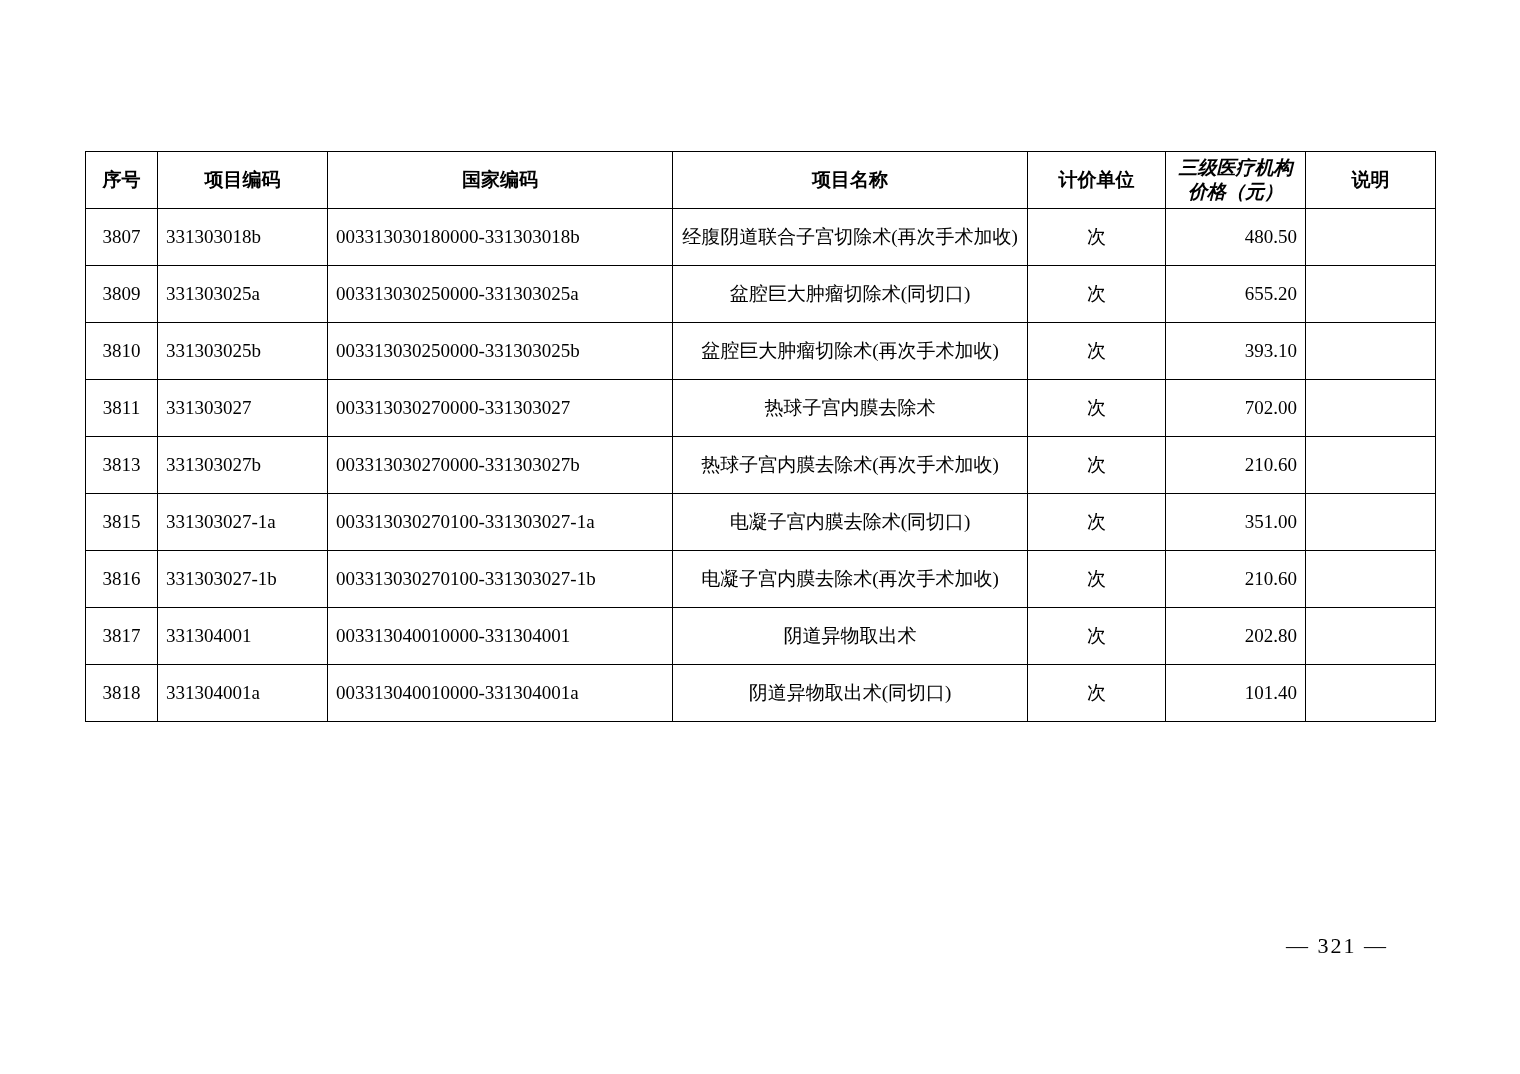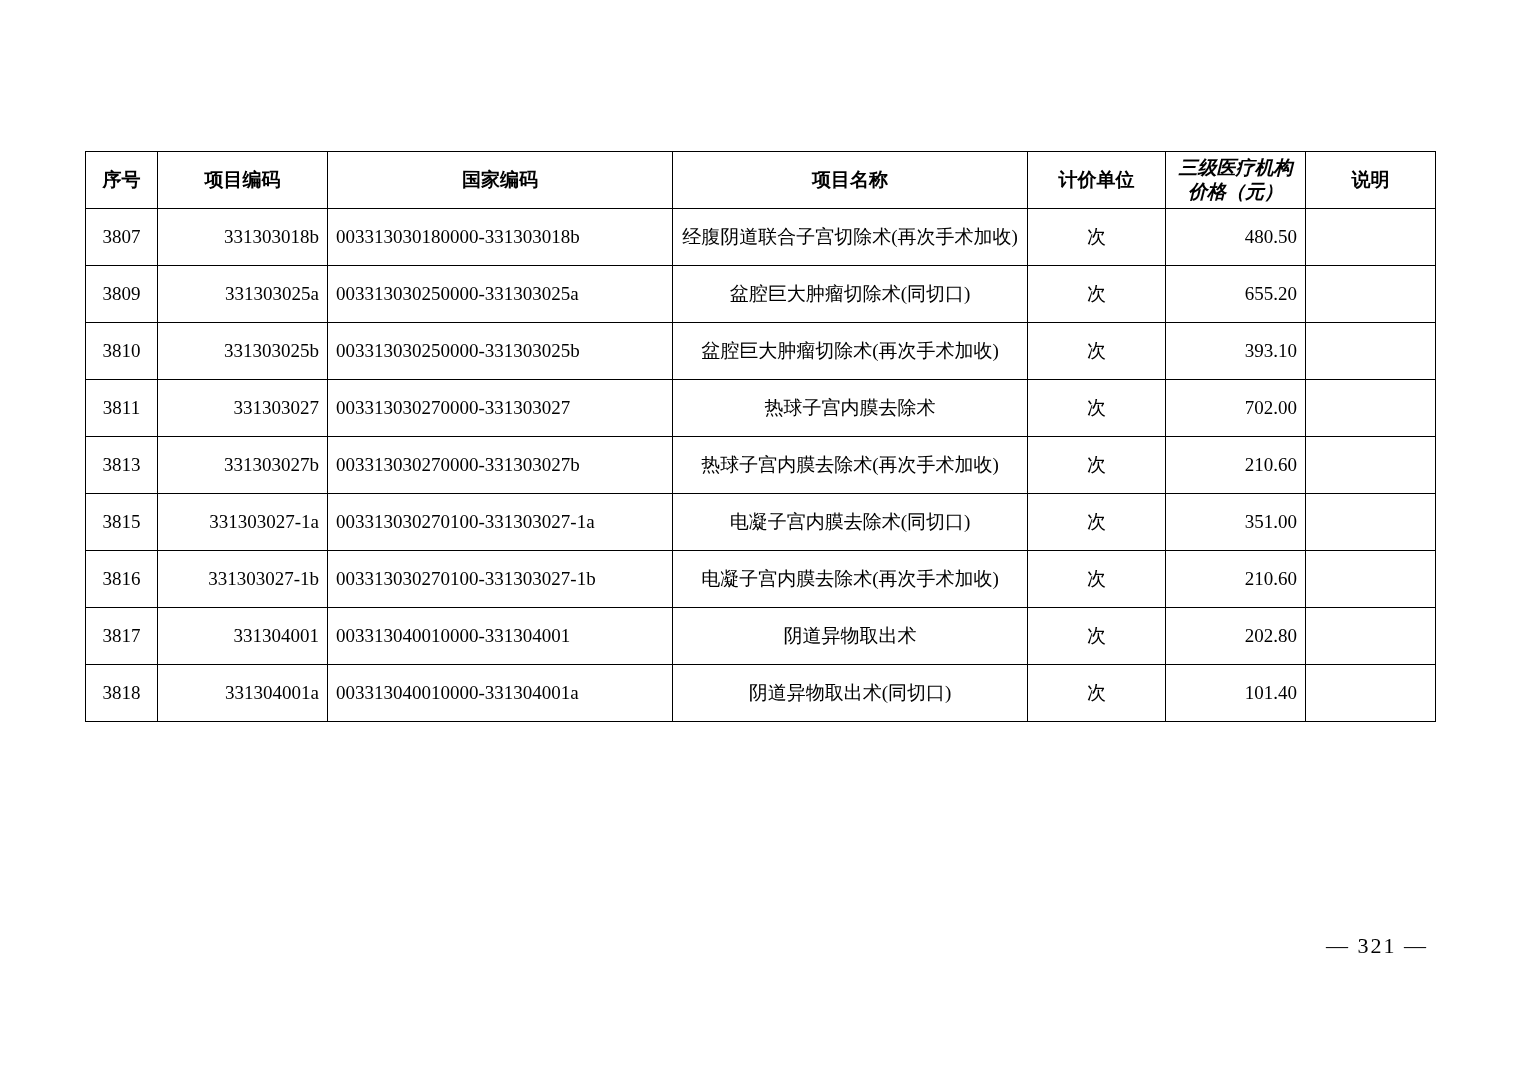--- a/index.html
+++ b/index.html
@@ -53,41 +53,40 @@
   
   col.c-seq    { width: 72px; }
   col.c-code   { width: 170px; }
   col.c-nat    { width: 345px; }
   col.c-name   { width: 355px; }
   col.c-unit   { width: 138px; }
   col.c-price  { width: 140px; }
   col.c-note   { width: 130px; }
 
   td.seq   { text-align: center; }
-  td.code  { text-align: right; padding-left: 8px; }
+  td.code  { text-align: left; padding-left: 8px; }
   td.nat   { text-align: left; padding-left: 8px; }
   td.name  { text-align: center; padding-left: 8px; }
   td.unit  { text-align: center; }
   td.price { text-align: right; padding-right: 34px; }
   td.note  { text-align: center; }
 
   tbody tr { height: 57px; }
 
   .hdr-two-line { line-height: 1.25; font-style: italic; }
 
   .page-number {
     position: absolute;
-    left: 0;
+    left: 8px;
     top: 925px;
     width: 1380px;
     text-align: right;
     font-size: 22px;
     letter-spacing: 2px;
     font-family: "Liberation Serif", "DejaVu Serif", serif;
-    padding-left: 48px;
   }
 </style>
 </head>
 <body>
 
 <div class="page">
 
   <div class="table-wrap">
     <table class="price-table">
       <colgroup>

